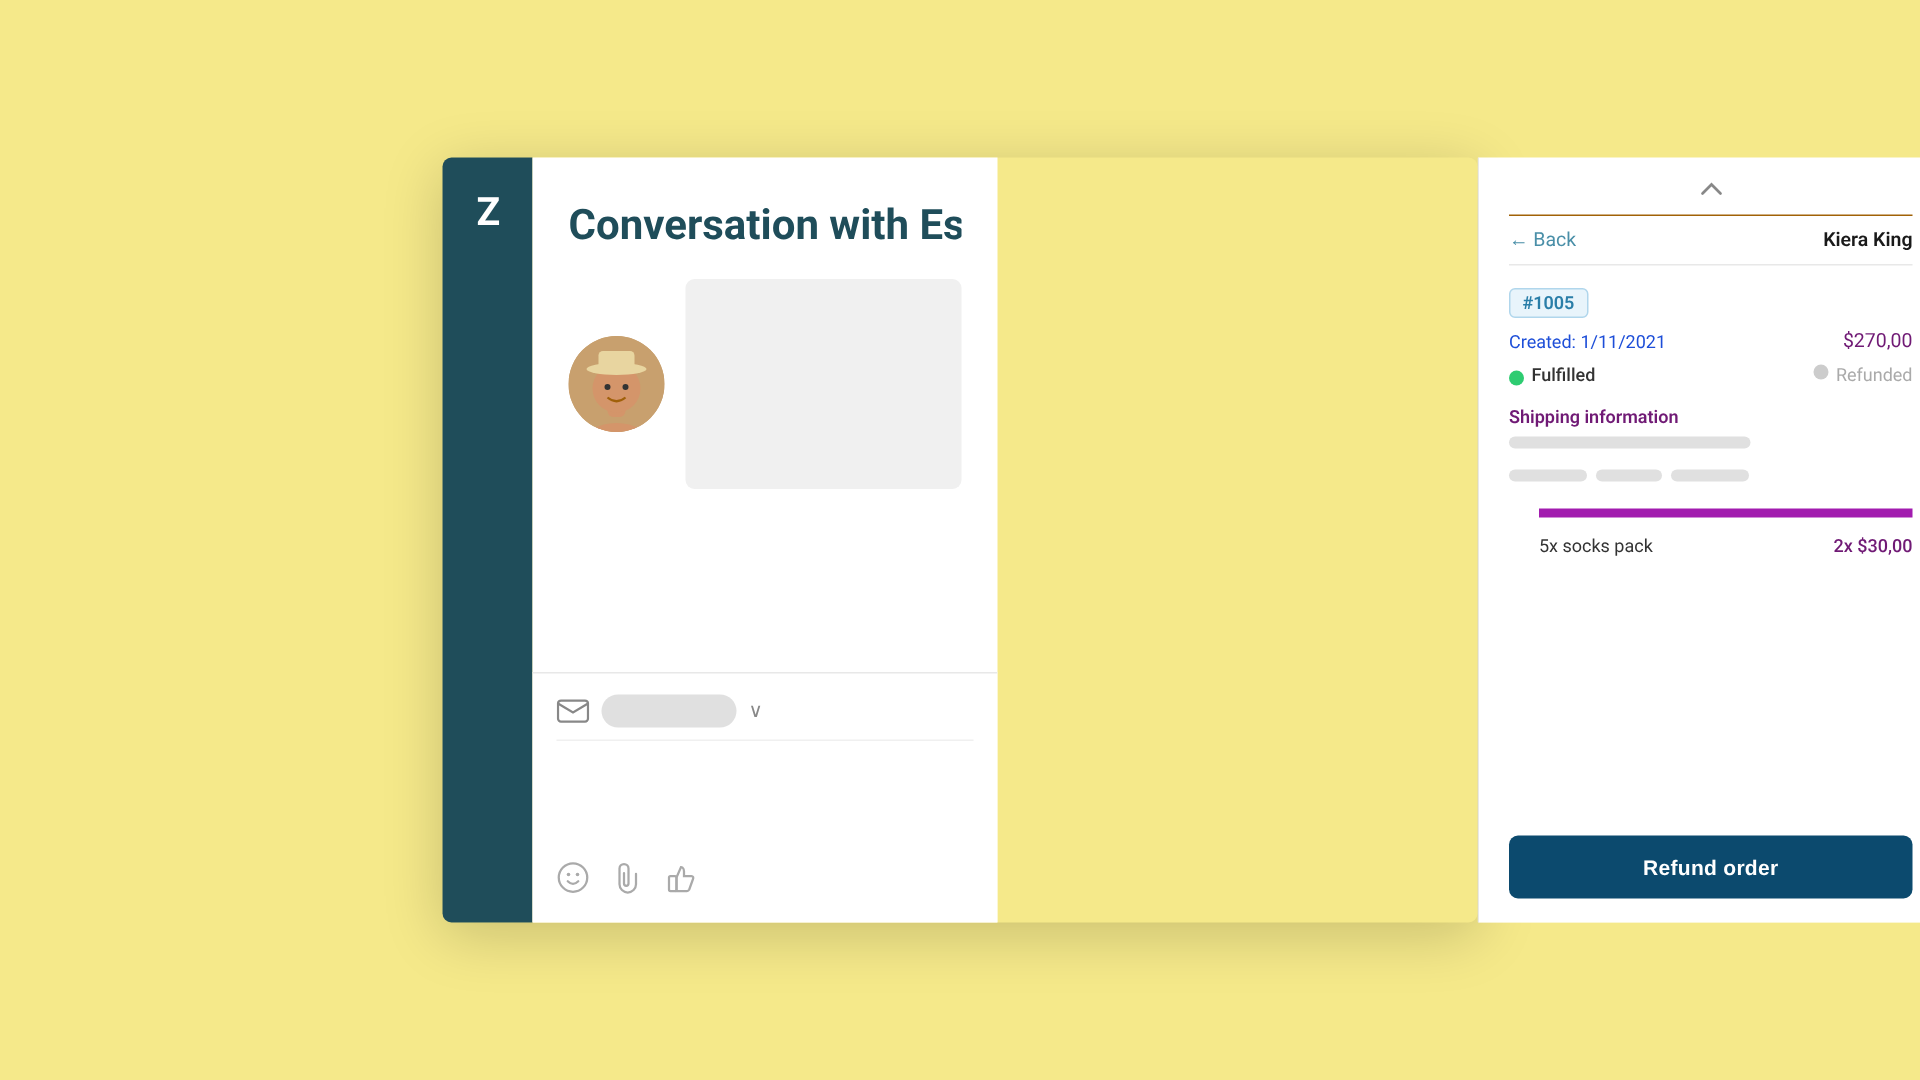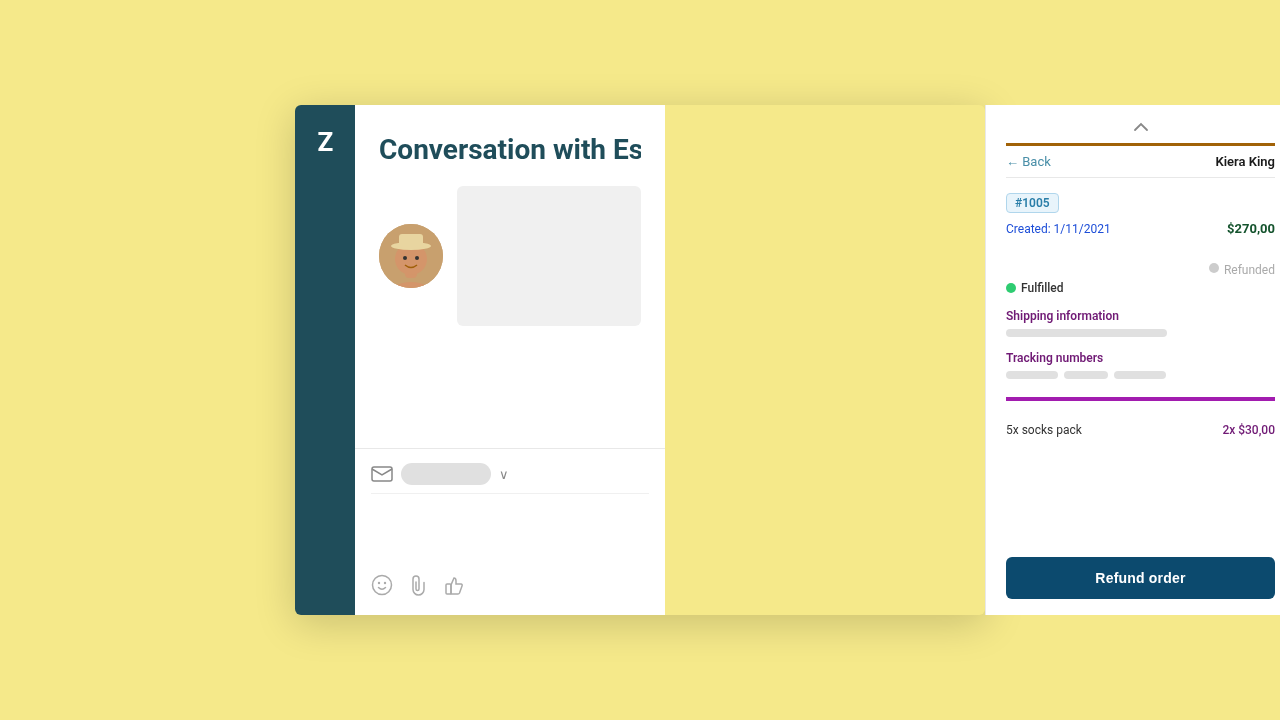--- a/index.html
+++ b/index.html
@@ -215,21 +215,21 @@
       color: white;
       font-weight: 700;
       font-size: 16px;
     }
 
     .back-row {
       display: flex;
       justify-content: space-between;
       align-items: center;
       margin-bottom: 14px;
-      border-top: 3px solid #a16207;
+      border-top: 1px solid #a16207;
       border-bottom: 1px solid #e8e8e8;
       padding: 8px 0;
     }
 
     .back-btn {
       color: #4a8fa8;
       font-size: 13px;
       cursor: pointer;
       display: flex;
       align-items: center;
@@ -261,39 +261,38 @@
       margin-bottom: 8px;
     }
 
     .order-date {
       font-size: 12px;
       color: #1d4ed8;
     }
 
     .order-amount {
       font-size: 13px;
-      font-weight: 700;
-      color: #14532d;
+      font-weight: 400;
+      color: #701a75;
     }
 
     .order-status-row {
       display: flex;
       justify-content: space-between;
       align-items: center;
       margin-bottom: 14px;
     }
 
     .status-fulfilled {
       display: flex;
-      align-items: center;
+      align-items: flex-end;
       gap: 5px;
       font-size: 12px;
       color: #333;
       font-weight: 500;
-      margin-top: 37px;
     }
 
     .status-dot-green {
       width: 10px;
       height: 10px;
       background: #2ecc71;
       border-radius: 50%;
     }
 
     .status-refunded {
@@ -331,22 +330,23 @@
       margin-bottom: 18px;
     }
 
     .tracking-pill {
       height: 8px;
       background: #e0e0e0;
       border-radius: 4px;
     }
 
     .order-items {
-      border-top: 4px solid #a21caf;
-      padding-top: 22px;
+      border-top: 6px solid #a21caf;
+      padding-top: 12px;
+      margin-left: 20px;
     }
 
     .order-item-row {
       display: flex;
       justify-content: space-between;
       align-items: center;
       margin-bottom: 8px;
     }
 
     .item-name {
@@ -502,21 +502,20 @@
           <div class="status-dot-gray"></div>
           <span>Refunded</span>
         </div>
       </div>
 
       
       <div class="section-label">Shipping information</div>
       <div class="info-placeholder"></div>
 
       
-      <div class="section-label">Tracking numbers</div>
       <div class="tracking-row">
         <div class="tracking-pill" style="width:52px;"></div>
         <div class="tracking-pill" style="width:44px;"></div>
         <div class="tracking-pill" style="width:52px;"></div>
       </div>
 
       
       <div class="order-items">
         <div class="order-item-row">
           <span class="item-name">5x socks pack</span>

